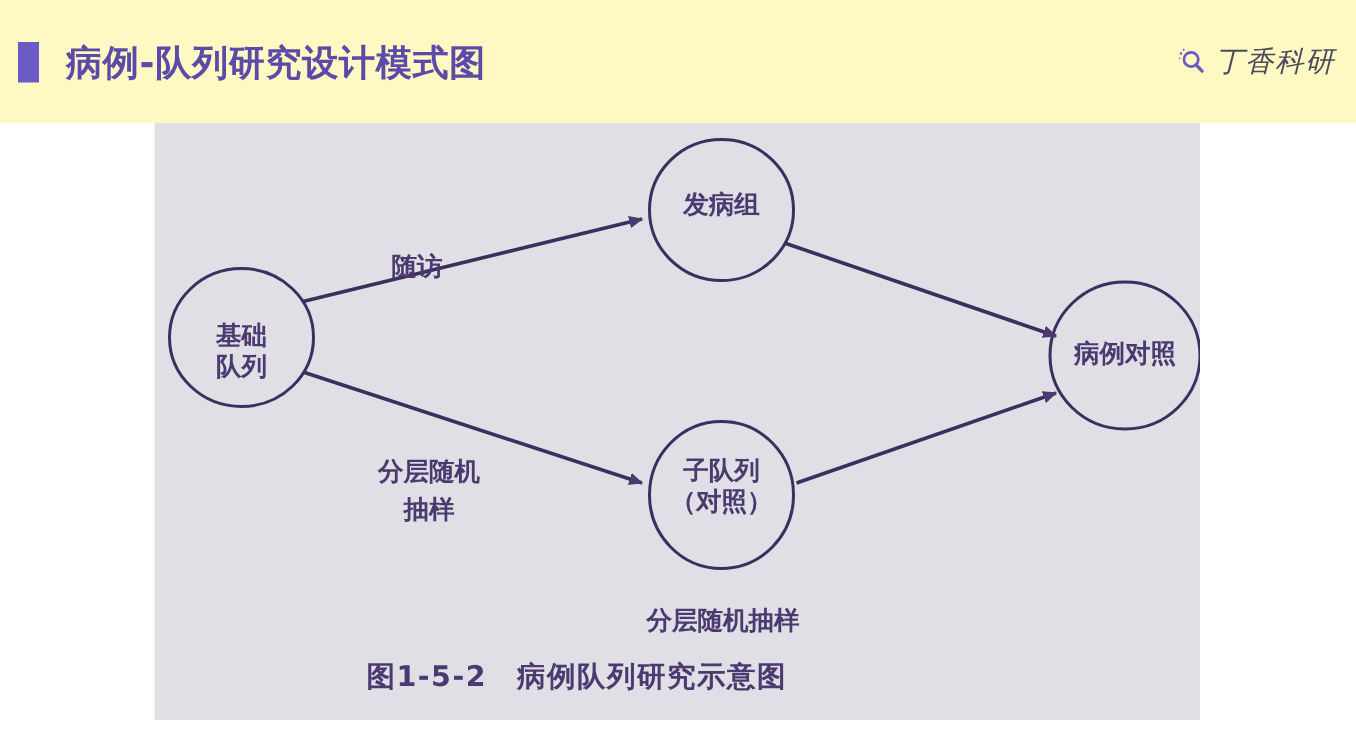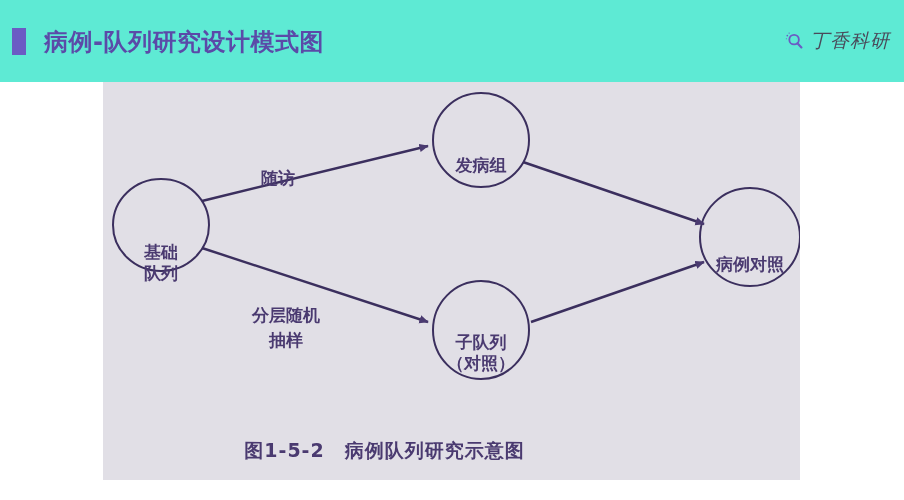--- a/index.html
+++ b/index.html
@@ -4,21 +4,21 @@
 <style>
   html,body{margin:0;padding:0;}
   body{
     width:904px;height:500px;
     background:#ffffff;
     font-family:"DejaVu Sans","Liberation Sans",sans-serif;
     overflow:hidden;position:relative;
   }
   .header{
     position:absolute;left:0;top:0;width:904px;height:82px;
-    background:#5eead4;
+    background:#fef9c3;
   }
   .accent-bar{
     position:absolute;left:12px;top:28px;width:14px;height:27px;
     background:#6b5bc4;
   }
   .page-title{
     position:absolute;left:44px;top:26px;
     font-size:24px;font-weight:bold;color:#5b4aa8;
     letter-spacing:0.5px;white-space:nowrap;
   }
@@ -39,21 +39,20 @@
     background:#e1dfe6;
     overflow:hidden;
   }
   .panel svg{position:absolute;left:0;top:0;}
   .node-label{
     position:absolute;
     color:#4a3a70;font-weight:bold;
     text-align:center;line-height:1.25;
     white-space:nowrap;
     font-family:"DejaVu Sans","Liberation Sans",sans-serif;
-    margin-top:28px;
   }
   .edge-label{
     position:absolute;
     color:#4a3a70;font-weight:bold;
     text-align:center;line-height:1.45;
     white-space:nowrap;
   }
   .caption{
     position:absolute;left:0;bottom:16px;width:563px;
     text-align:center;
@@ -120,15 +119,16 @@
     <div>病例对照</div>
   </div>
 
   <div class="edge-label" style="left:135px;top:84px;width:80px;font-size:17px;">随访</div>
 
   <div class="edge-label" style="left:118px;top:221px;width:130px;font-size:17px;text-align:center;">
     <div>分层随机</div>
     <div>抽样</div>
   </div>
 
+  <div class="edge-label" style="left:284px;top:320px;width:190px;font-size:17px;">分层随机抽样</div>
 
   <div class="caption">图1-5-2　病例队列研究示意图</div>
 </div>
 
 </body></html>

